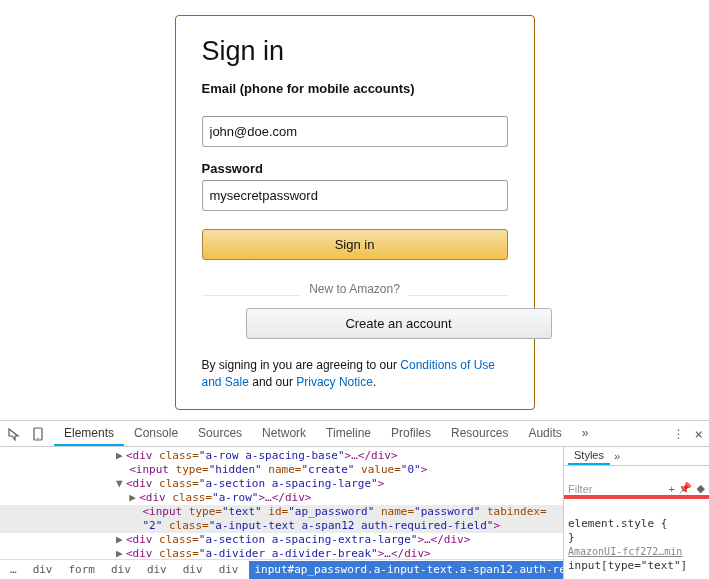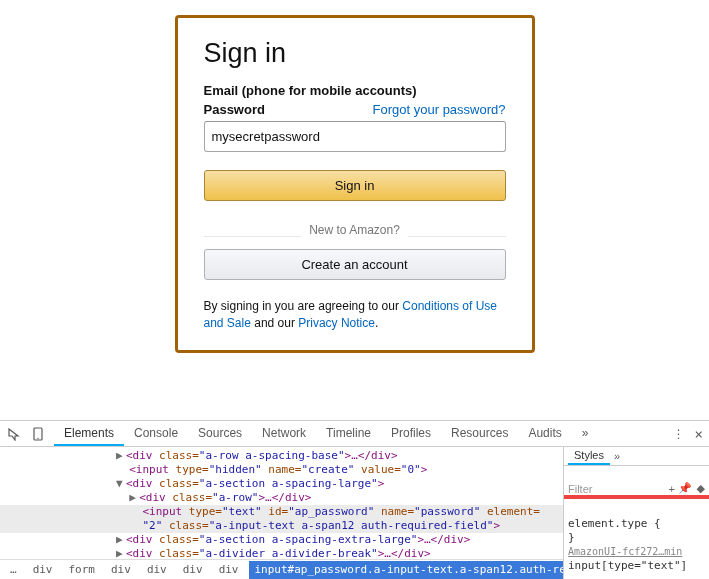--- a/index.html
+++ b/index.html
@@ -1,28 +1,28 @@
 <!DOCTYPE html>
 <html><head>
 <meta charset="utf-8">
 <style>
 * { box-sizing: border-box; margin: 0; padding: 0; }
 body { font-family: Arial, Helvetica, sans-serif; background: #fff; width: 709px; height: 579px; overflow: hidden; }
 
-.signin-card { width: 360px; margin: 15px auto 0; border: 3px solid #a16207; border-radius: 4px; padding: 20px 26px 18px; }
+.signin-card { width: 360px; margin: 15px auto 0; border: 1px solid #a16207; border-radius: 4px; padding: 20px 26px 18px; }
 .signin-title { font-size: 27px; font-weight: 400; color: #111; margin-bottom: 14px; }
-.field-label { font-size: 13px; font-weight: bold; color: #111; display: block; margin-bottom: 4px; }
+.field-label { font-size: 13px; font-weight: bold; color: #111; display: block; margin-bottom: 20px; }
 .pw-row { display: flex; justify-content: space-between; align-items: baseline; gap: 16px; }
 .forgot { font-size: 13px; color: #0066c0; text-decoration: none; }
 .text-input { width: 100%; height: 31px; border: 1px solid #a6a6a6; border-top-color: #949494; border-radius: 3px; padding: 3px 7px; font-size: 13px; color: #111; margin-bottom: 14px; }
 .btn-primary { width: 100%; height: 31px; border: 1px solid #a88734; border-radius: 3px; background: linear-gradient(to bottom,#f7dfa5,#f0c14b); font-size: 13px; color: #111; cursor: pointer; margin-top: 4px; }
 .divider { display: flex; align-items: flex-end; margin: 22px 0 12px; }
 .divider::before, .divider::after { content: ""; flex: 1; height: 1px; background: #e7e7e7; }
 .divider-text { font-size: 12px; color: #767676; padding: 0 8px; }
-.btn-secondary { width: 100%; height: 31px; border: 1px solid #adb1b8; border-radius: 3px; background: linear-gradient(to bottom,#f7f8fa,#e7e9ec); font-size: 13px; color: #111; cursor: pointer; }
+.btn-secondary { width: 100%; height: 31px; border: 1px solid #adb1b8; border-radius: 3px; background: linear-gradient(to bottom,#f7f8fa,#e7e9ec); font-size: 13px; color: #111; cursor: pointer; margin-left: 44px; }
 .legal { font-size: 12px; color: #111; margin-top: 18px; line-height: 1.4; }
 .legal a { color: #0066c0; text-decoration: none; }
 
 
 .devtools { position: absolute; left: 0; right: 0; bottom: 0; height: 159px; background: #fff; border-top: 1px solid #ccc; font-family: Menlo, Consolas, monospace; font-size: 11px; color: #333; }
 .dt-toolbar { height: 26px; border-bottom: 1px solid #ccc; display: flex; align-items: center; padding: 0 6px; gap: 2px; }
 .dt-icon { width: 16px; height: 16px; display: inline-flex; align-items: center; justify-content: center; color: #5a5a5a; cursor: pointer; margin-right: 6px; }
 .dt-tabs { display: flex; gap: 0; font-family: -apple-system, "Helvetica Neue", Arial, sans-serif; font-size: 12px; }
 .dt-tab { padding: 4px 10px; color: #5a5a5a; cursor: pointer; }
 .dt-tab.active { color: #333; border-bottom: 2px solid #03a9f4; }
@@ -52,24 +52,24 @@
 .styles-content .selector { color: #333; }
 .styles-content .src { color: #888; text-decoration: underline; font-size: 10px; }
 </style>
 </head>
 <body>
 
 <div class="signin-card">
   <h1 class="signin-title">Sign in</h1>
 
   <label class="field-label">Email (phone for mobile accounts)</label>
+  <input class="text-input" type="text" value="john@doe.com" style="">
 
   <div class="pw-row">
     <label class="field-label" style="margin-bottom:4px">Password</label>
-    <a href="#" class="forgot">Forgot your password?</a>
   </div>
   <input class="text-input" type="text" value="mysecretpassword" style="">
 
   <button class="btn-primary">Sign in</button>
 
   <div class="divider">
     <span class="divider-text">New to Amazon?</span>
   </div>
 
   <button class="btn-secondary">Create an account</button>
@@ -108,21 +108,21 @@
       <span class="dt-close">×</span>
     </div>
   </div>
 
   <div class="dt-body">
     <div class="dom-panel">
       <div class="dom-line">                <span class="twisty">▶</span><span class="t-punc">&lt;</span><span class="t-tag">div</span><span class="t-attr"> class=</span><span class="t-val">"a-row a-spacing-base"</span><span class="t-punc">&gt;…&lt;/div&gt;</span></div>
       <div class="dom-line">                  <span class="t-punc">&lt;</span><span class="t-tag">input</span><span class="t-attr"> type=</span><span class="t-val">"hidden"</span><span class="t-attr"> name=</span><span class="t-val">"create"</span><span class="t-attr"> value=</span><span class="t-val">"0"</span><span class="t-punc">&gt;</span></div>
       <div class="dom-line">                <span class="twisty">▼</span><span class="t-punc">&lt;</span><span class="t-tag">div</span><span class="t-attr"> class=</span><span class="t-val">"a-section a-spacing-large"</span><span class="t-punc">&gt;</span></div>
       <div class="dom-line">                  <span class="twisty">▶</span><span class="t-punc">&lt;</span><span class="t-tag">div</span><span class="t-attr"> class=</span><span class="t-val">"a-row"</span><span class="t-punc">&gt;…&lt;/div&gt;</span></div>
-      <div class="dom-line hl">                    <span class="t-punc">&lt;</span><span class="t-tag">input</span><span class="t-attr"> type=</span><span class="t-val">"text"</span><span class="t-attr"> id=</span><span class="t-val">"ap_password"</span><span class="t-attr"> name=</span><span class="t-val">"password"</span><span class="t-attr"> element=</span></div>
+      <div class="dom-line hl">                    <span class="t-punc">&lt;</span><span class="t-tag">input</span><span class="t-attr"> type=</span><span class="t-val">"text"</span><span class="t-attr"> id=</span><span class="t-val">"ap_password"</span><span class="t-attr"> name=</span><span class="t-val">"password"</span><span class="t-attr"> tabindex=</span></div>
       <div class="dom-line hl">                    <span class="t-val">"2"</span><span class="t-attr"> class=</span><span class="t-val">"a-input-text a-span12 auth-required-field"</span><span class="t-punc">&gt;</span></div>
       <div class="dom-line">                <span class="twisty">▶</span><span class="t-punc">&lt;</span><span class="t-tag">div</span><span class="t-attr"> class=</span><span class="t-val">"a-section a-spacing-extra-large"</span><span class="t-punc">&gt;…&lt;/div&gt;</span></div>
       <div class="dom-line">                <span class="twisty">▶</span><span class="t-punc">&lt;</span><span class="t-tag">div</span><span class="t-attr"> class=</span><span class="t-val">"a-divider a-divider-break"</span><span class="t-punc">&gt;…&lt;/div&gt;</span></div>
 
       <div class="dt-breadcrumb">
         <span class="crumb">…</span>
         <span class="crumb">div</span>
         <span class="crumb">form</span>
         <span class="crumb">div</span>
         <span class="crumb">div</span>
@@ -137,21 +137,21 @@
         <span class="styles-tab">Styles</span>
         <span style="margin-left:4px;color:#5a5a5a;cursor:pointer">»</span>
       </div>
       <div class="styles-filter">
         <span class="f-text">Filter</span>
         <span class="f-icon">+</span>
         <span class="f-icon">📌</span>
         <span class="f-icon">◆</span>
       </div>
       <div class="styles-content">
-        <div class="rule selector">element.type {</div>
+        <div class="rule selector">element.style {</div>
         <div class="rule selector">}</div>
         <div class="rule src">AmazonUI-fcf272…min</div>
         <div class="rule selector">input[type="text"]</div>
         <div class="rule selector" style="padding-top:4px">input[type="search"</div>
       </div>
     </div>
   </div>
 </div>
 
 </body></html>

